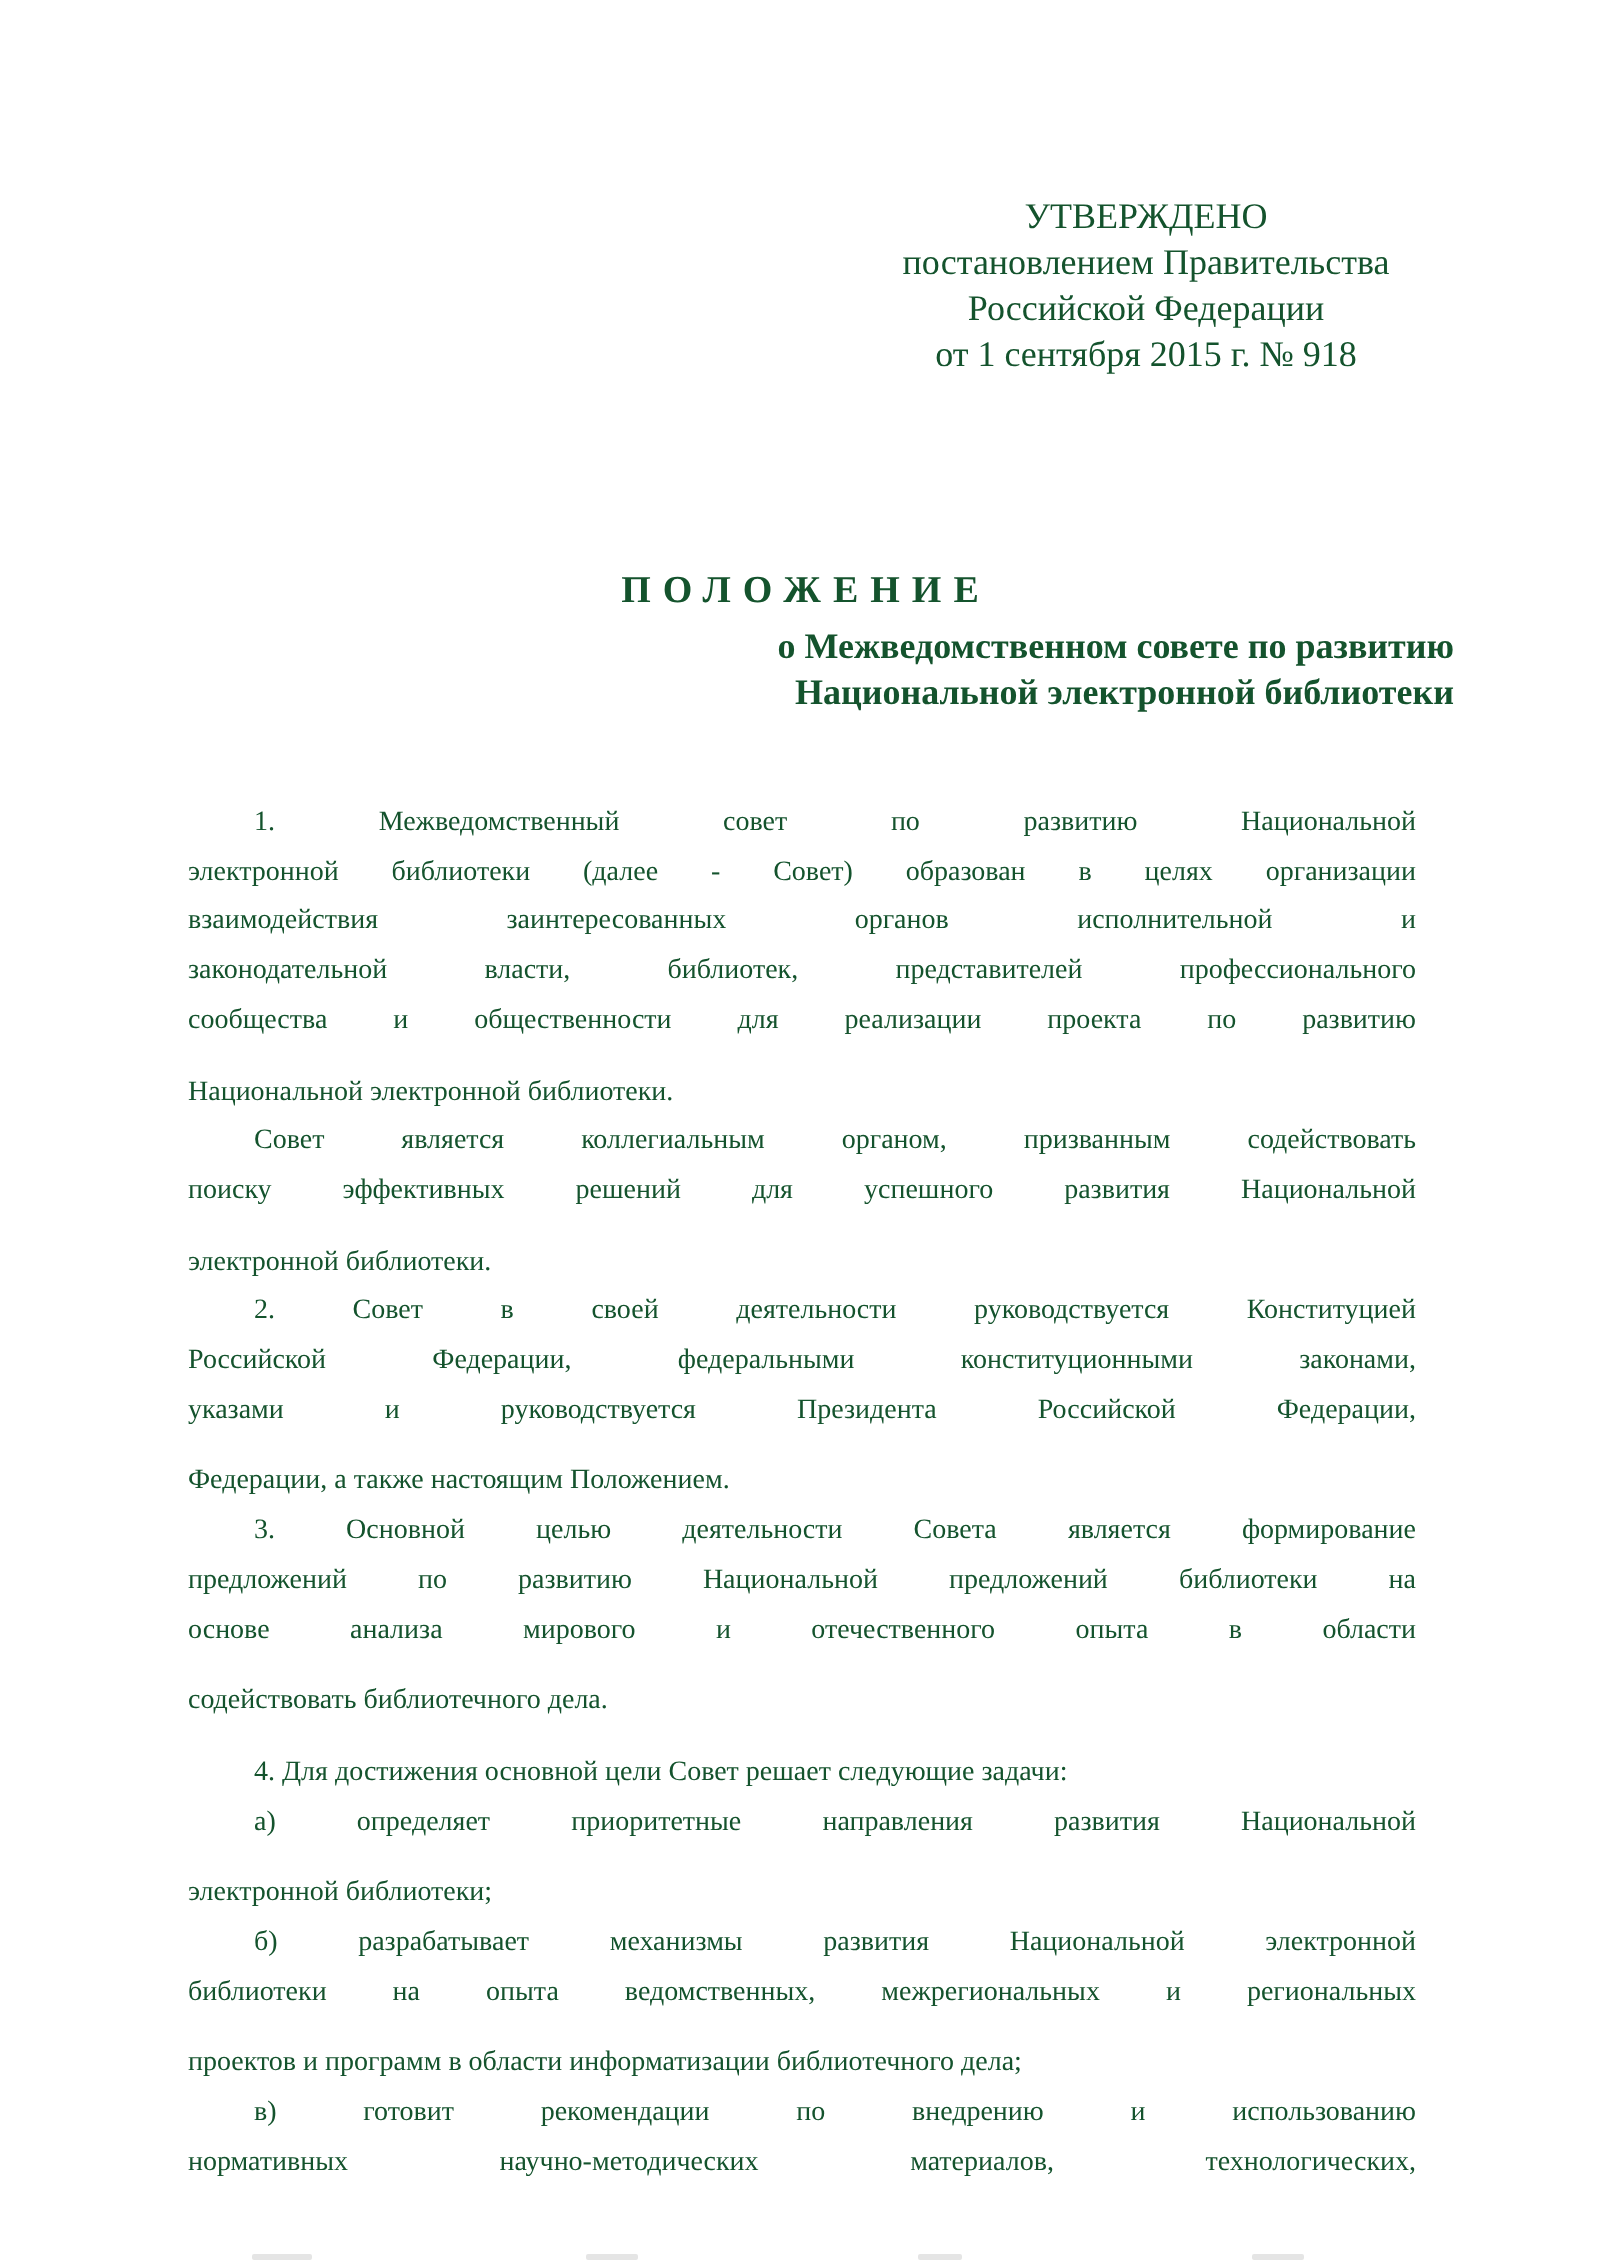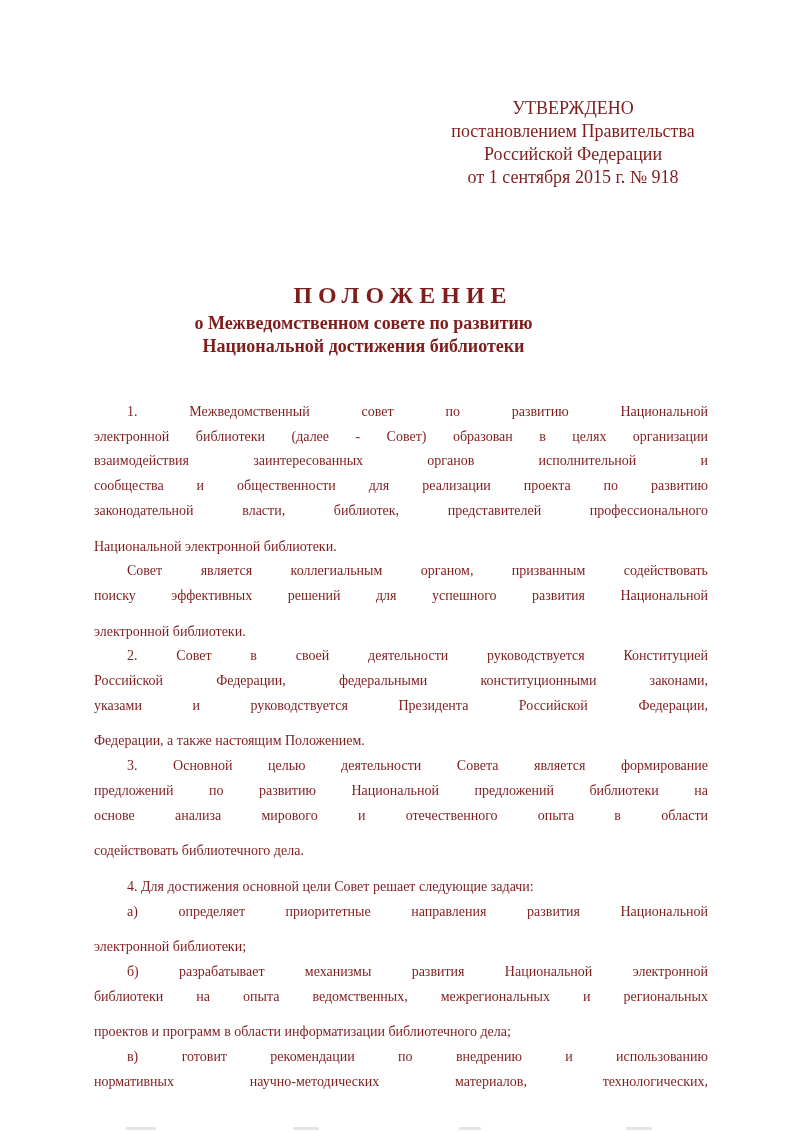--- a/index.html
+++ b/index.html
@@ -7,53 +7,53 @@
     padding: 0;
     background: #ffffff;
   }
   .page {
     position: relative;
     width: 800px;
     height: 1132px;
     background: #ffffff;
     overflow: hidden;
     font-family: "Liberation Serif", "DejaVu Serif", serif;
-    color: #7f1d1d;
+    color: #14532d;
   }
   
   .approval {
     position: absolute;
     top: 97px;
     left: 443px;
     width: 260px;
     text-align: center;
     font-size: 18px;
     line-height: 23px;
     white-space: nowrap;
   }
   
   .doc-title {
     position: absolute;
     top: 284px;
     left: 0;
     width: 800px;
     text-align: center;
-    font-size: 24px;
+    font-size: 19px;
     font-weight: bold;
     letter-spacing: 6px;
     padding-left: 6px;
     box-sizing: border-box;
     line-height: 23px;
   }
   .doc-subtitle {
     position: absolute;
     top: 312px;
     left: 0;
     width: 727px;
-    text-align: center;
+    text-align: right;
     font-size: 18px;
     font-weight: bold;
     line-height: 23px;
   }
   
   .doc-body {
     position: absolute;
     top: 400px;
     left: 94px;
     width: 614px;
@@ -98,31 +98,31 @@
   <div class="approval">
     <div class="tline">УТВЕРЖДЕНО</div>
     <div class="tline">постановлением Правительства</div>
     <div class="tline">Российской Федерации</div>
     <div class="tline">от 1 сентября 2015 г. № 918</div>
   </div>
 
   <div class="doc-title">ПОЛОЖЕНИЕ</div>
   <div class="doc-subtitle">
     <div class="tline">о Межведомственном совете по развитию</div>
-    <div class="tline">Национальной достижения библиотеки</div>
+    <div class="tline">Национальной электронной библиотеки</div>
   </div>
 
   <div class="doc-body">
 
     <div class="para">
       <div class="tline jline indent">1. Межведомственный совет по развитию Национальной</div>
       <div class="tline jline">электронной библиотеки (далее - Совет) образован в целях организации</div>
       <div class="tline jline">взаимодействия заинтересованных органов исполнительной и</div>
+      <div class="tline jline">законодательной власти, библиотек, представителей профессионального</div>
       <div class="tline jline">сообщества и общественности для реализации проекта по развитию</div>
-      <div class="tline jline">законодательной власти, библиотек, представителей профессионального</div>
       <div class="tline lline">Национальной электронной библиотеки.</div>
     </div>
 
     <div class="para">
       <div class="tline jline indent">Совет является коллегиальным органом, призванным содействовать</div>
       <div class="tline jline">поиску эффективных решений для успешного развития Национальной</div>
       <div class="tline lline">электронной библиотеки.</div>
     </div>
 
     <div class="para">

